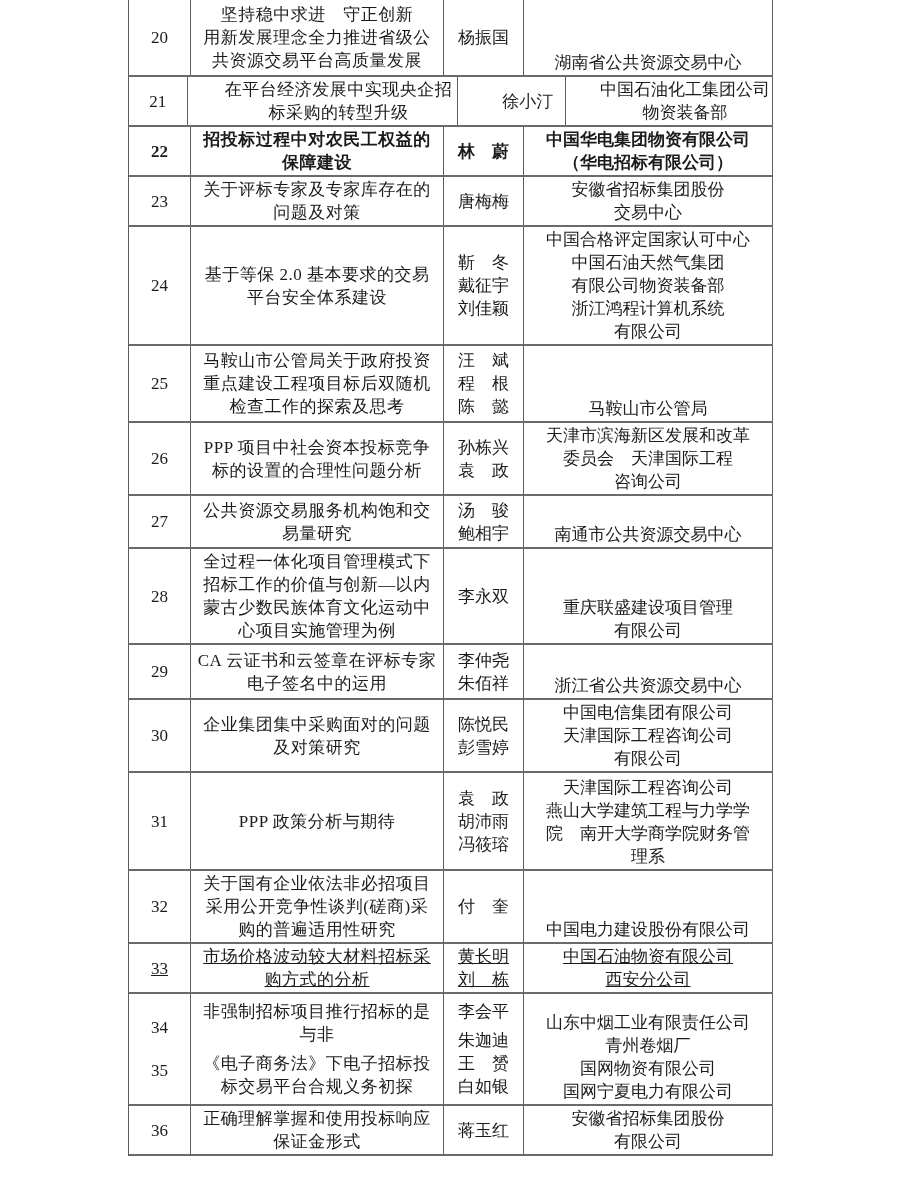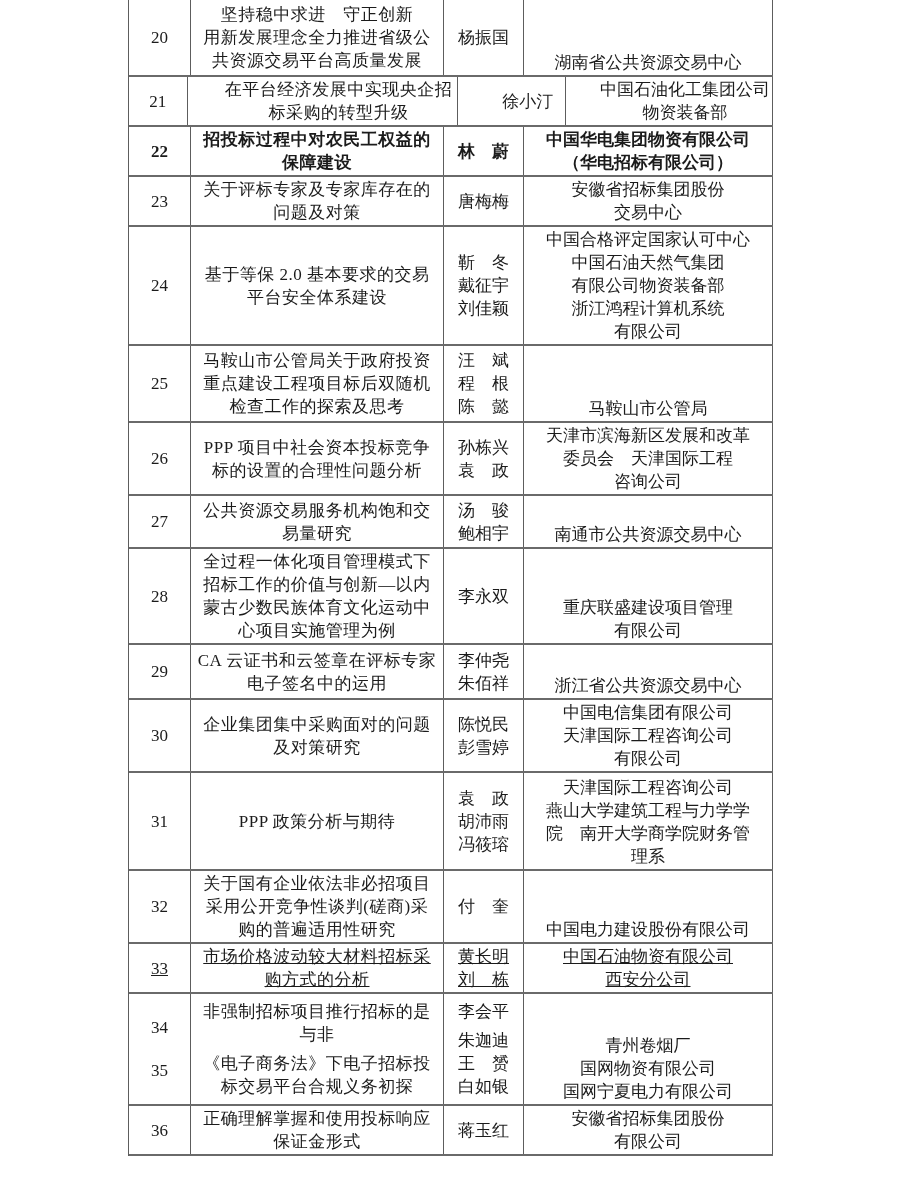--- a/index.html
+++ b/index.html
@@ -418,20 +418,21 @@
           <div class="ln">李会平</div>
         </div>
         <div class="blk">
           <div class="ln">朱迦迪</div>
           <div class="ln">王　赟</div>
           <div class="ln">白如银</div>
         </div>
       </div>
       <div class="cell c-org">
         <div class="blk">
+          <div class="ln">山东中烟工业有限责任公司</div>
           <div class="ln">青州卷烟厂</div>
         </div>
         <div class="blk">
           <div class="ln">国网物资有限公司</div>
           <div class="ln">国网宁夏电力有限公司</div>
         </div>
       </div>
     </div>
     <div class="trow" style="min-height: 47px;">
       <div class="cell c-num">

